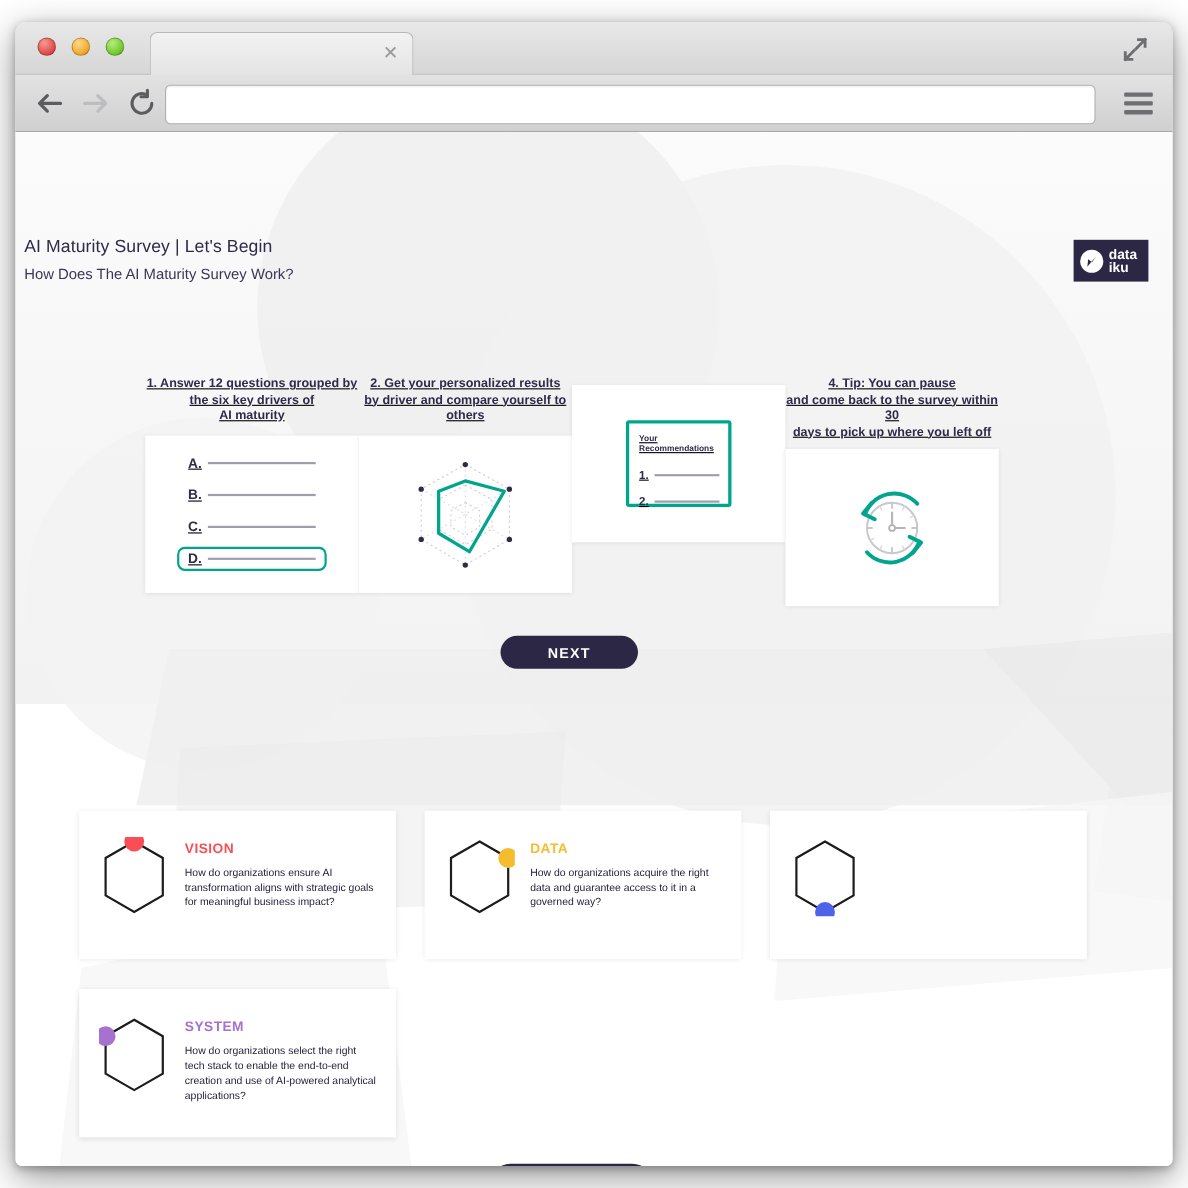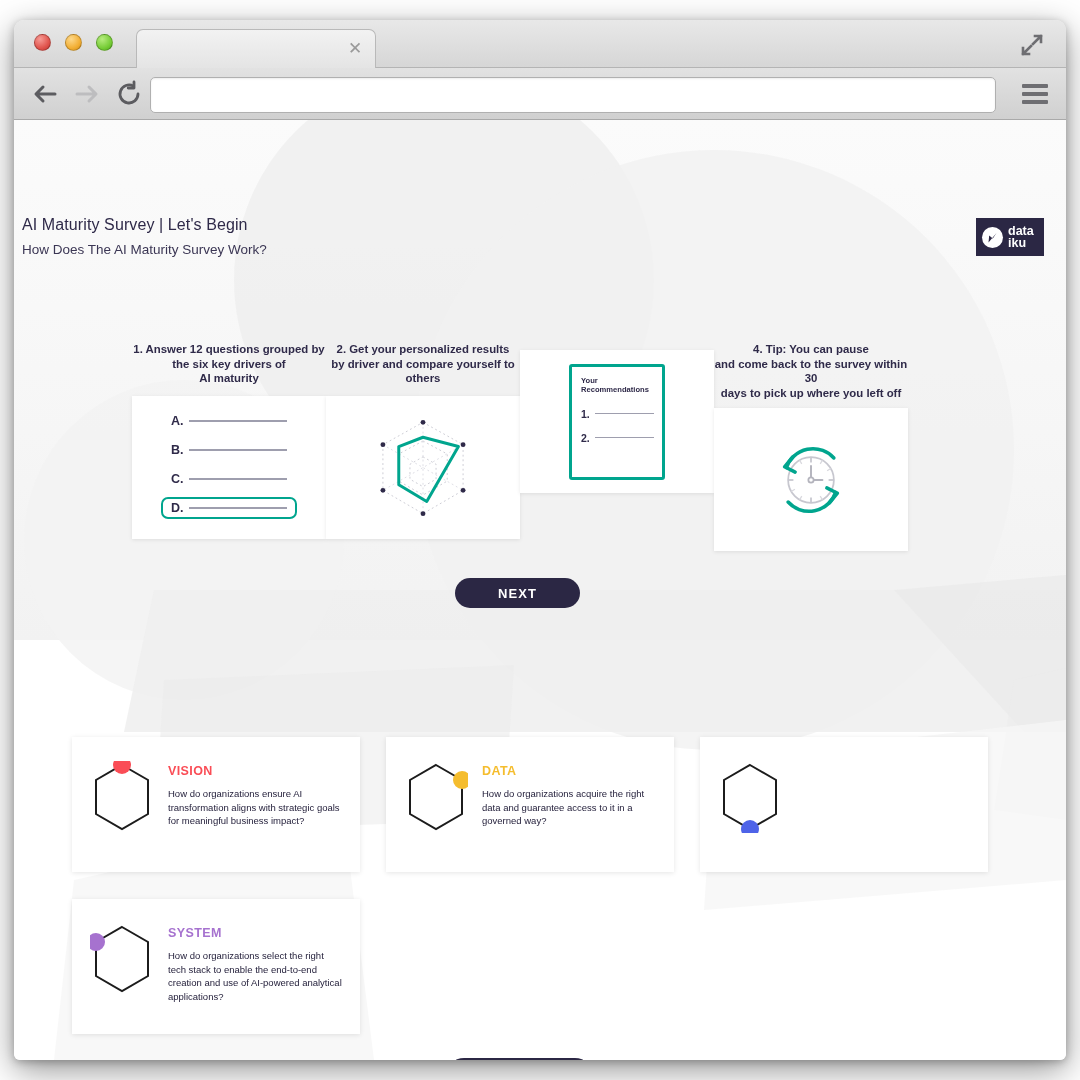--- a/index.html
+++ b/index.html
@@ -92,38 +92,38 @@
   .logo {
     position: absolute; right: 22px; top: 98px;
     width: 68px; height: 38px; background: #2b2744;
     display: flex; align-items: center; gap: 5px; padding-left: 6px;
   }
   .logo-mark { width: 21px; height: 21px; border-radius: 50%; background:#fff; position: relative; flex: none; }
   .logo-text { color:#fff; font-size: 12.5px; line-height: 12.5px; font-weight: 600; }
 
   
   .steps { position: absolute; left: 0; top: 222px; width: 1052px; height: 210px; }
-  .step { position: absolute; top: 0; width: 194px; }
+  .step { position: absolute; top: 0; width: 194px; text-decoration: underline; }
   .step-cap {
     text-align: center; font-size: 11.4px; font-weight: bold; color: #2f2a49;
     line-height: 14.5px; white-space: pre-line; min-height: 46px;
   }
   .step-card {
     margin-top: 8px; height: 143px; background: #fff;
     box-shadow: 0 1px 4px rgba(0,0,0,.09);
     display: flex; align-items: center; justify-content: center;
   }
 
   .opt-list { width: 128px; }
   .opt-row { display: flex; align-items: center; height: 22px; margin-bottom: 7px; padding: 0 6px; }
   .opt-row.sel { border: 2.5px solid #00a58e; border-radius: 7px; margin-left: -4px; margin-right: -4px; padding: 0 8px; }
   .opt-letter { font-size: 12.5px; font-weight: bold; color: #2f2a49; width: 18px; }
   .opt-line { flex: 1; height: 2px; background: #9e9eae; }
 
-  .rec-box { width: 96px; height: 116px; border: 3px solid #00a58e; border-radius: 3px; padding: 9px 8px 0 9px; background:#fff; }
+  .rec-box { width: 96px; height: 79px; border: 3px solid #00a58e; border-radius: 3px; padding: 9px 8px 0 9px; background:#fff; }
   .rec-title { font-size: 7.6px; font-weight: bold; color:#2f2a49; margin-bottom: 13px; }
   .rec-row { display:flex; align-items:center; height: 14px; margin-bottom: 10px; }
   .rec-num { font-size: 10.5px; font-weight: bold; color:#2f2a49; width: 14px; }
   .rec-line { flex: 1; height: 1.6px; background: #9e9eae; }
 
   
   .next-btn {
     position: absolute;
     background: #2b2744; color: #fff;
     border-radius: 22px;

